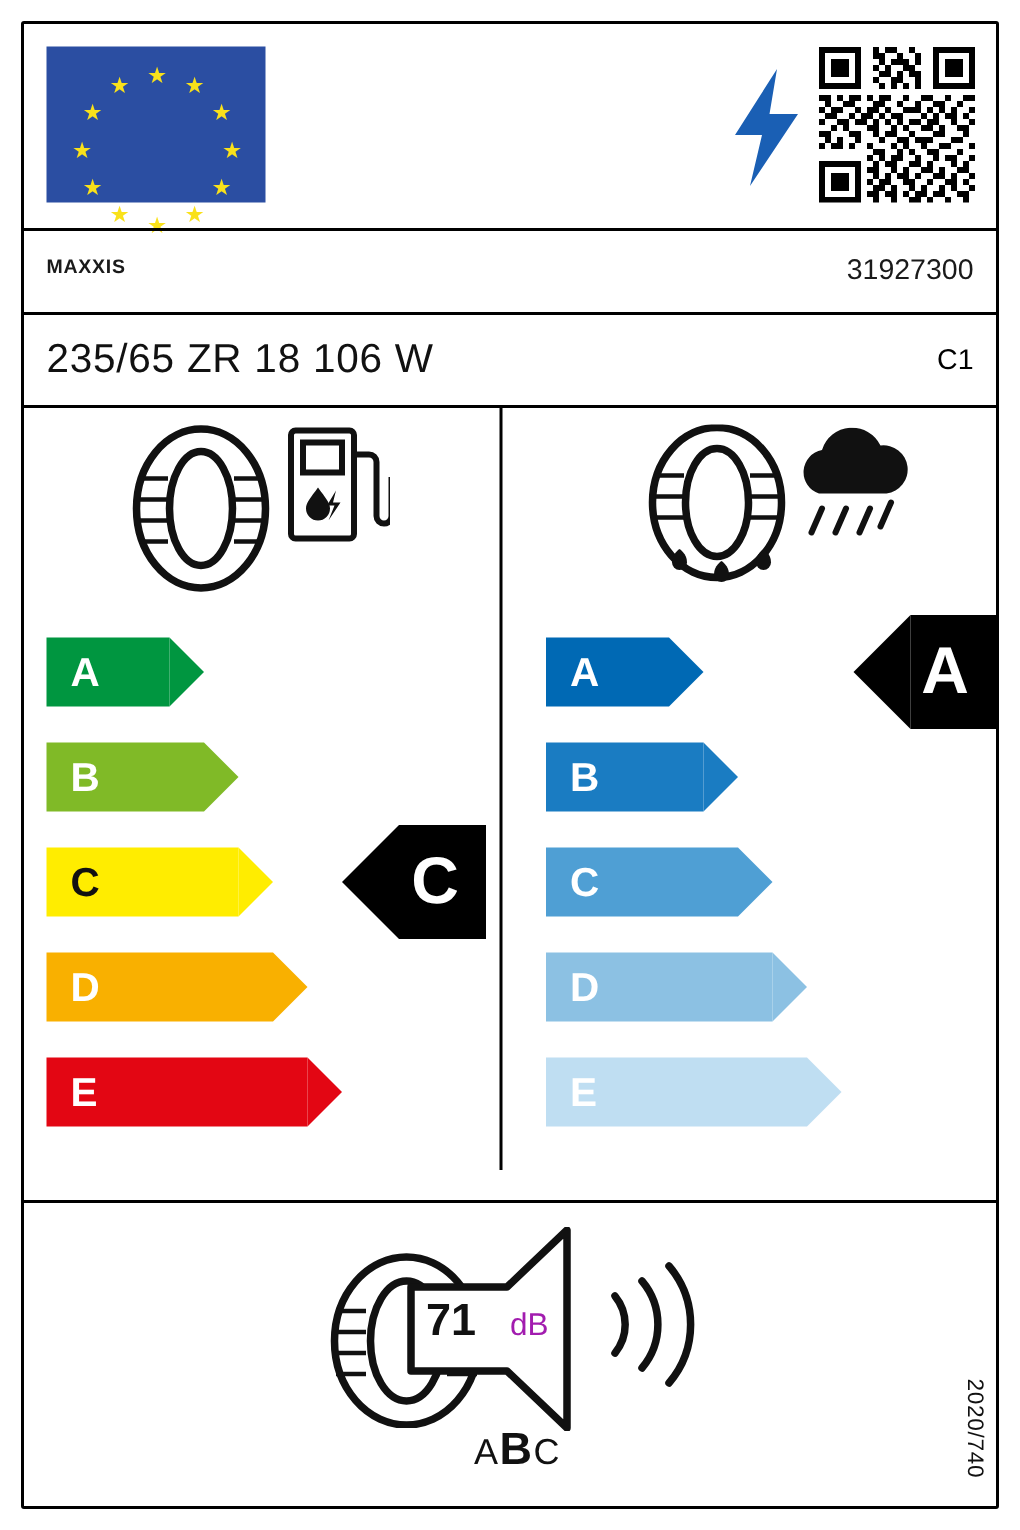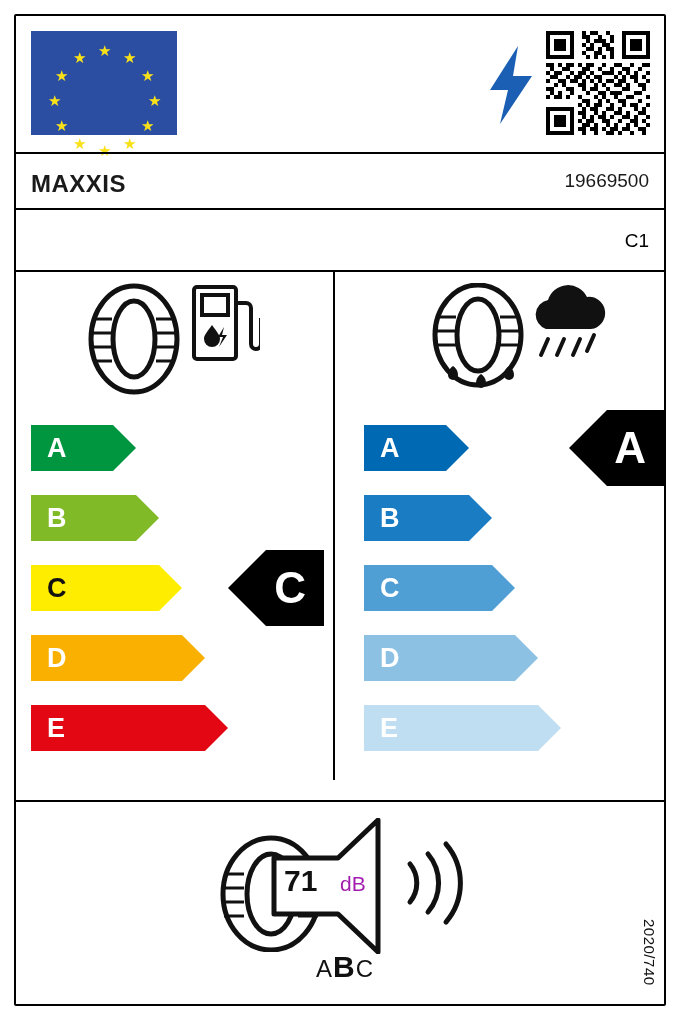--- a/index.html
+++ b/index.html
@@ -61,21 +61,21 @@
     position: absolute;
     left: 16px;
     width: 648px;
     height: 2px;
     background: #000;
   }
 
   .brand {
     position: absolute;
     left: 31px; top: 170px;
-    font-size: 24px;
+    font-size: 13px;
     font-weight: bold;
     letter-spacing: 0.5px;
     color: #1a1a1a;
   }
   .partno {
     position: absolute;
     right: 31px; top: 170px;
     font-size: 19px;
     color: #1a1a1a;
   }
@@ -390,24 +390,25 @@
         <rect x="18" y="25" width="1" height="1"></rect>
           <rect x="21" y="25" width="1" height="1"></rect>
           <rect x="24" y="25" width="1" height="1"></rect>
       </g>
     </svg>
   </div>
 
   <div class="hr" style="top:152px;"></div>
 
   <div class="brand">MAXXIS</div>
-  <div class="partno">19669500</div>
+  <div class="partno">31927300</div>
 
   <div class="hr" style="top:208px;"></div>
 
+  <div class="tyre-size">235/65 ZR 18 106 W</div>
   <div class="tyre-class">C1</div>
 
   <div class="hr" style="top:270px;"></div>
 
   <div class="vdiv"></div>
 
   <div class="icon-box" style="left:88px; top:283px;">
     <svg width="92" height="112" viewBox="0 0 92 112">
       <ellipse cx="46" cy="56" rx="43" ry="53" fill="none" stroke="#111" stroke-width="5"></ellipse>
       <ellipse cx="46" cy="56" rx="21" ry="38" fill="none" stroke="#111" stroke-width="5"></ellipse>

